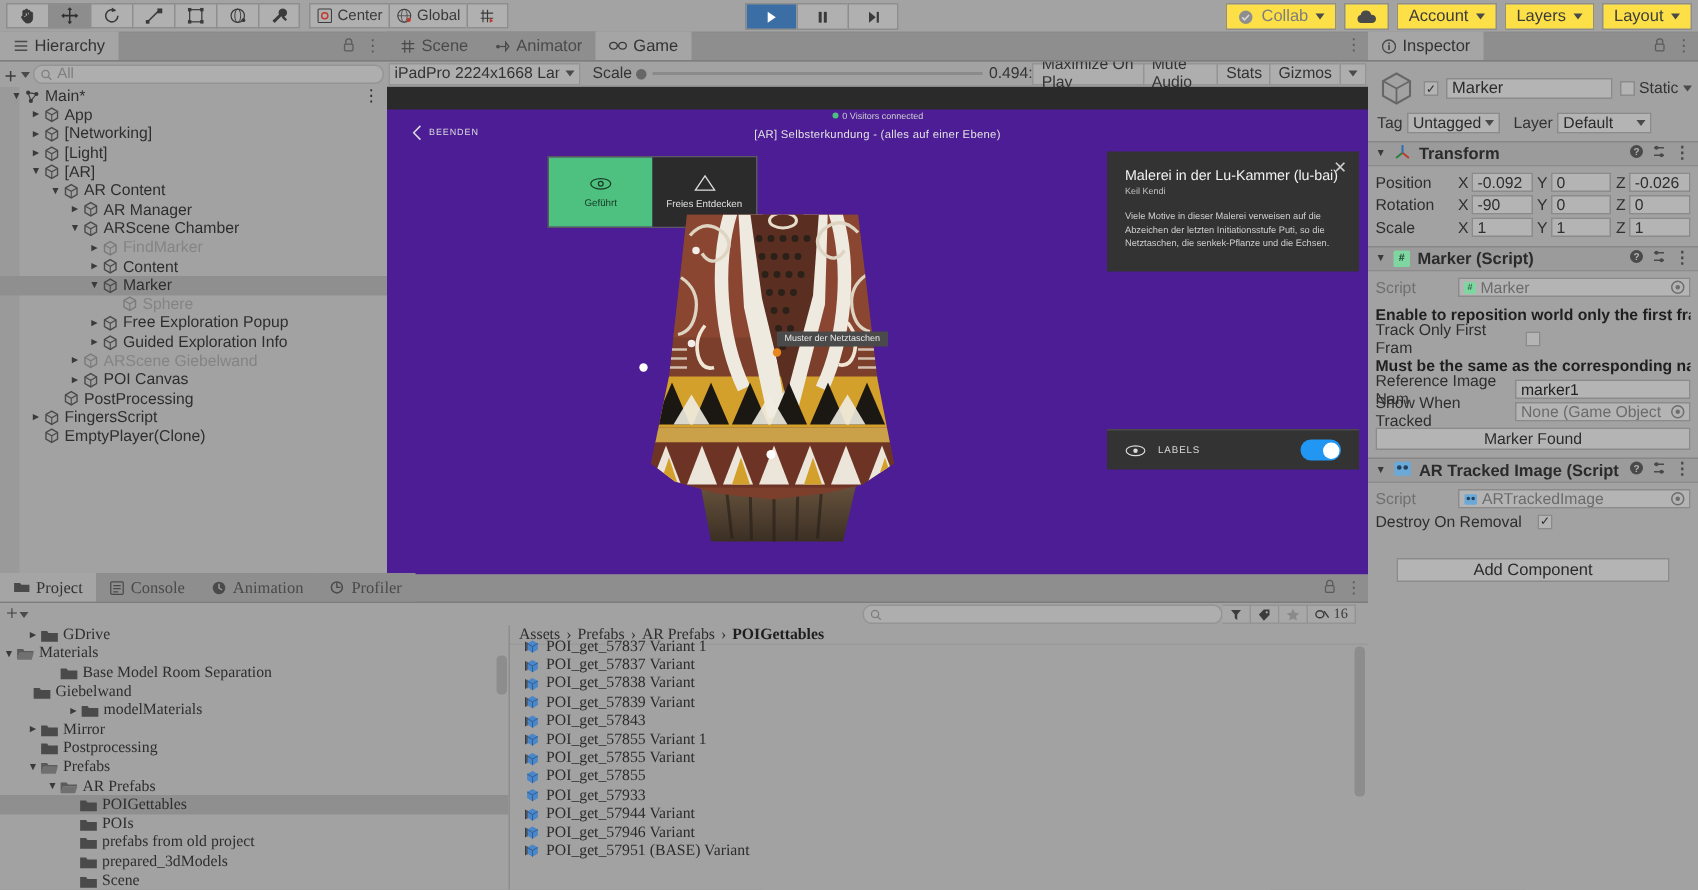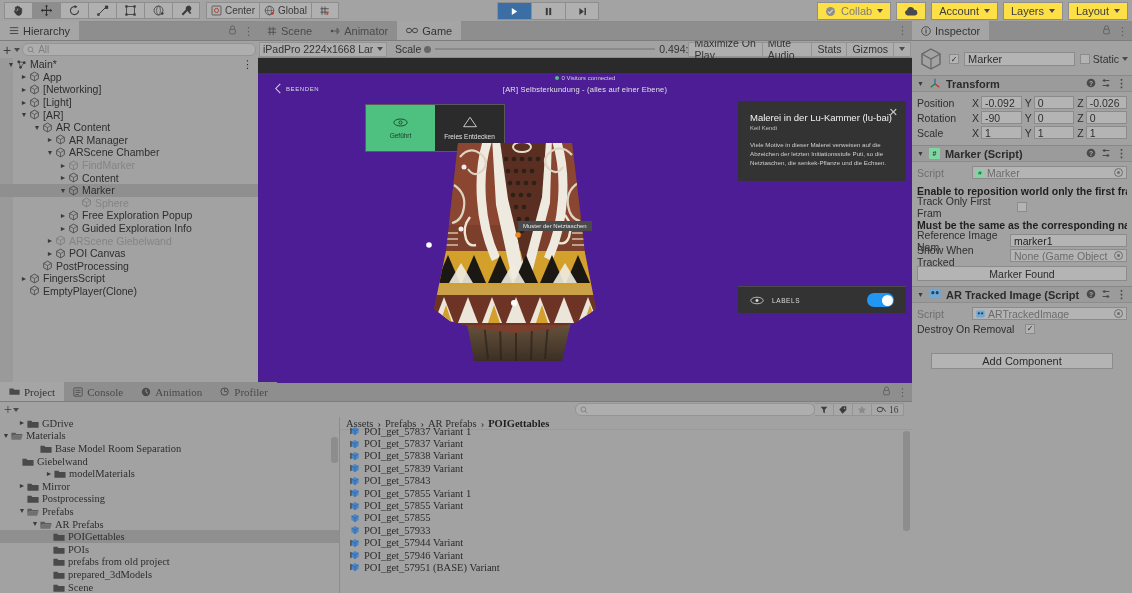--- a/index.html
+++ b/index.html
@@ -733,20 +733,32 @@
         <span class="chk">✓</span>
         <span class="namefield">
             <span>Marker</span>
           </span>
         <span class="static-wrap">
           <span class="chk"></span>
           <span>Static</span>
           <span class="caret"></span>
         </span>
       </div>
+      <div class="taglayer">
+        <span>Tag</span>
+        <span class="tl-dd" style="width:62px">
+          <span>Untagged</span>
+            <span class="caret"></span>
+        </span>
+        <span style="margin-left:6px">Layer</span>
+        <span class="tl-dd" style="width:63px">
+          <span>Default</span>
+            <span class="caret"></span>
+        </span>
+      </div>
 
       <div class="comp-header">
         <span class="fold">▼</span>
         <span>
           <svg width="12" height="12" viewBox="0 0 14 14">
               <path d="M7 8L2 12" stroke="#2a7f3f" stroke-width="1.6"></path>
               <path d="M7 8l5 4" stroke="#c0392b" stroke-width="1.6"></path>
               <path d="M7 8V2" stroke="#2f6fb5" stroke-width="1.6"></path>
             </svg>
         </span>

